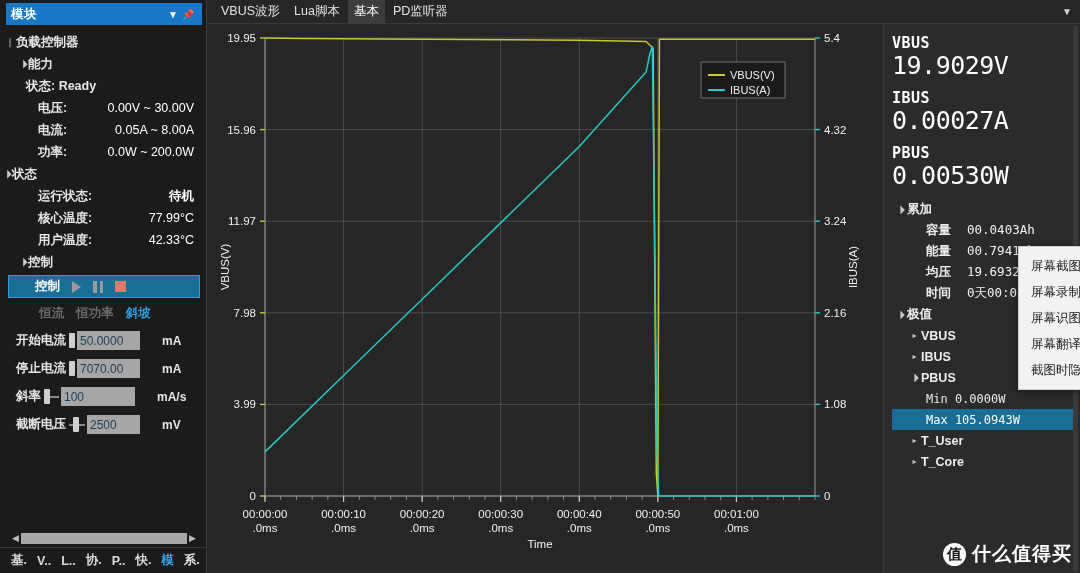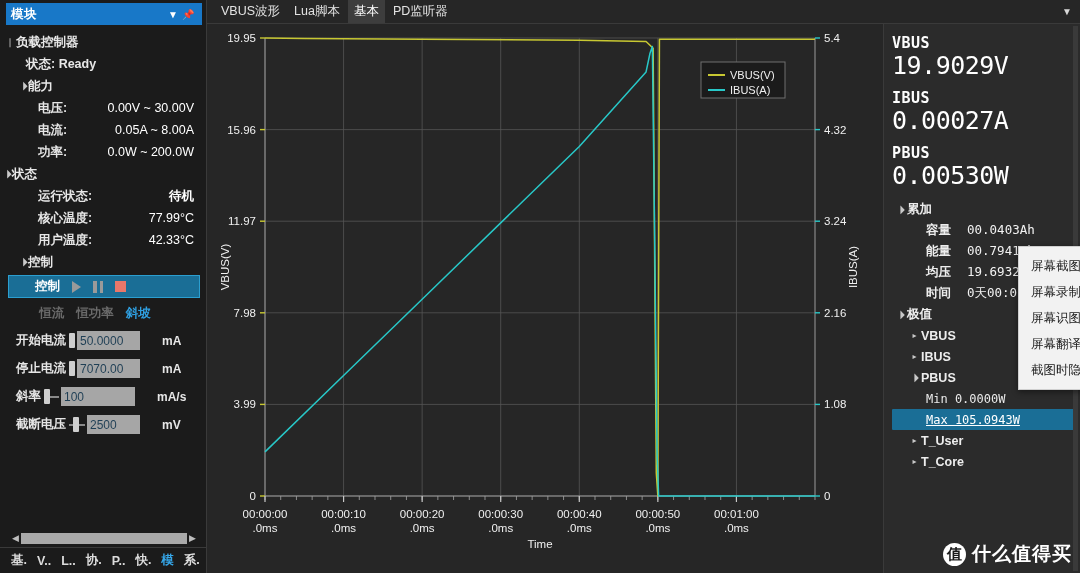--- a/index.html
+++ b/index.html
@@ -121,21 +121,21 @@
   .rrow .rexp.open::before { content: "\25E2"; display: inline-block; transform: rotate(-45deg); }
   .rrow .rexp.closed::before { content: "\25B8"; }
   .rrow .rname { font-size: 12.5px; font-weight: bold; color: #ededed; }
   .rrow.l1 { padding-left: 2px; }
   .rrow.l2 { padding-left: 16px; }
   .rrow.l3 { padding-left: 34px; }
   .rkv { display: flex; align-items: baseline; gap: 16px; }
   .rkv .rk { font-size: 12.5px; font-weight: bold; color: #ededed; }
   .rkv .rv { font-size: 12.5px; color: #f2f2f2; font-family: "DejaVu Sans Mono", monospace; white-space: nowrap; }
   .mono { font-family: "DejaVu Sans Mono", monospace; font-size: 12px; color: #eaeaea; }
-  .sel { background: #1a6e96; color: #ffffff; text-decoration: underline; }
+  .sel { background: #1a6e96; color: #ffffff; }
   .rrow.sel { margin-right: 6px; border-radius: 1px; }
 
   
   .rstrip { position: absolute; right: 2px; top: 2px; width: 5px; height: 545px; background: #3a3a3a; }
 
   
   .ctxmenu {
     position: absolute; left: 1018px; top: 246px; width: 100px;
     background: #f2f2f2; border: 1px solid #cfcfcf;
     box-shadow: 0 2px 6px rgba(0,0,0,.45);
@@ -172,27 +172,27 @@
       <span class="pt-ico">📌</span>
     </div>
 
     <div class="tree">
 
       <div class="trow lvl1">
         <span class="exp leafdot"></span>
         <span class="tlabel">负载控制器</span>
       </div>
 
-      <div class="trow lvl2">
-        <span class="tlabel">状态: Ready</span>
-      </div>
-
       <div class="trow lvl1" style="padding-left:16px">
         <span class="exp open"></span>
         <span class="tlabel">能力</span>
+      </div>
+
+      <div class="trow lvl2">
+        <span class="tlabel">状态: Ready</span>
       </div>
 
       <div class="trow lvl3">
         <span class="kv">
           <span class="k">电压:</span>
           <span class="v">0.00V ~ 30.00V</span>
         </span>
       </div>
       <div class="trow lvl3">
         <span class="kv">

